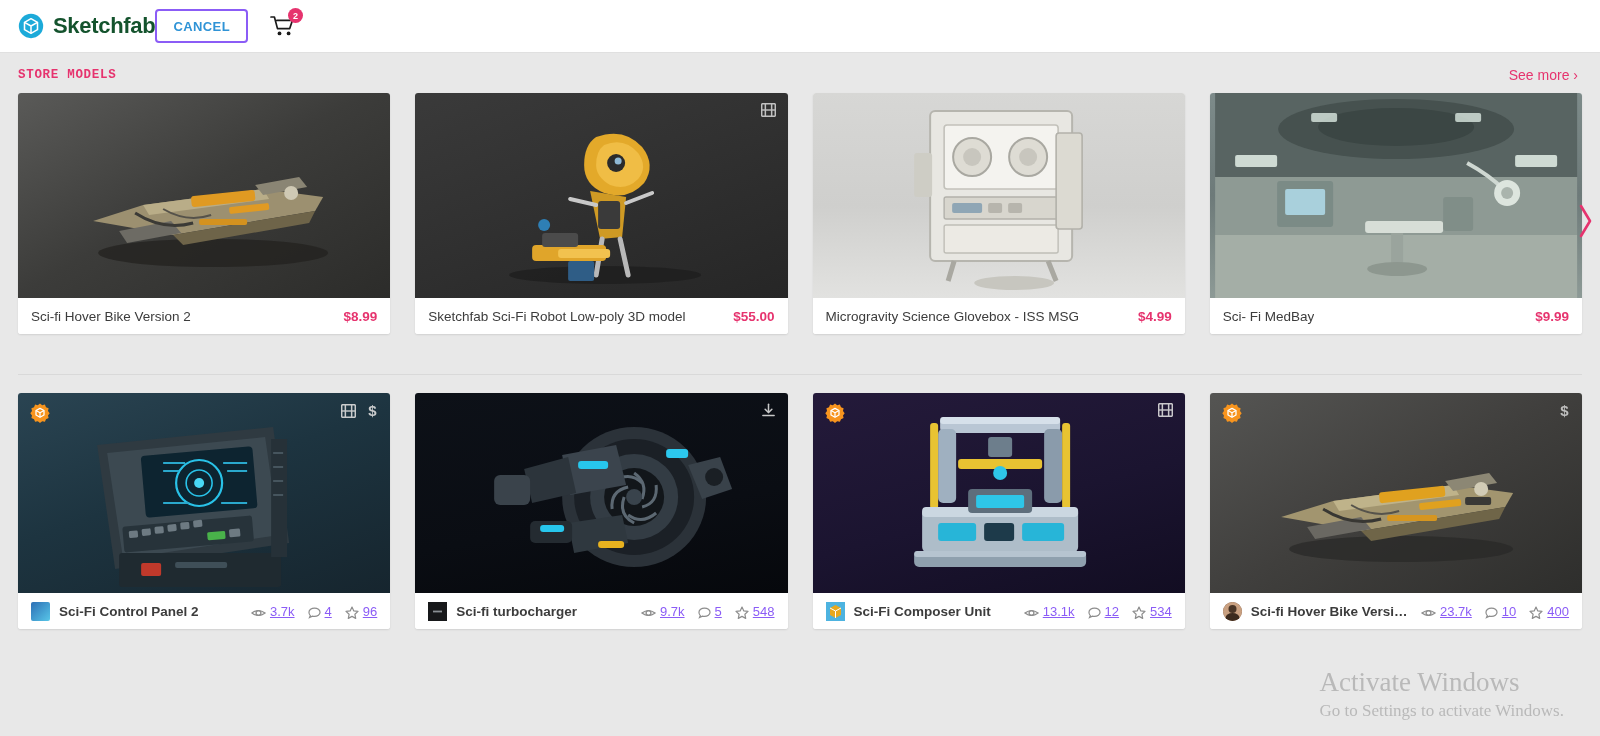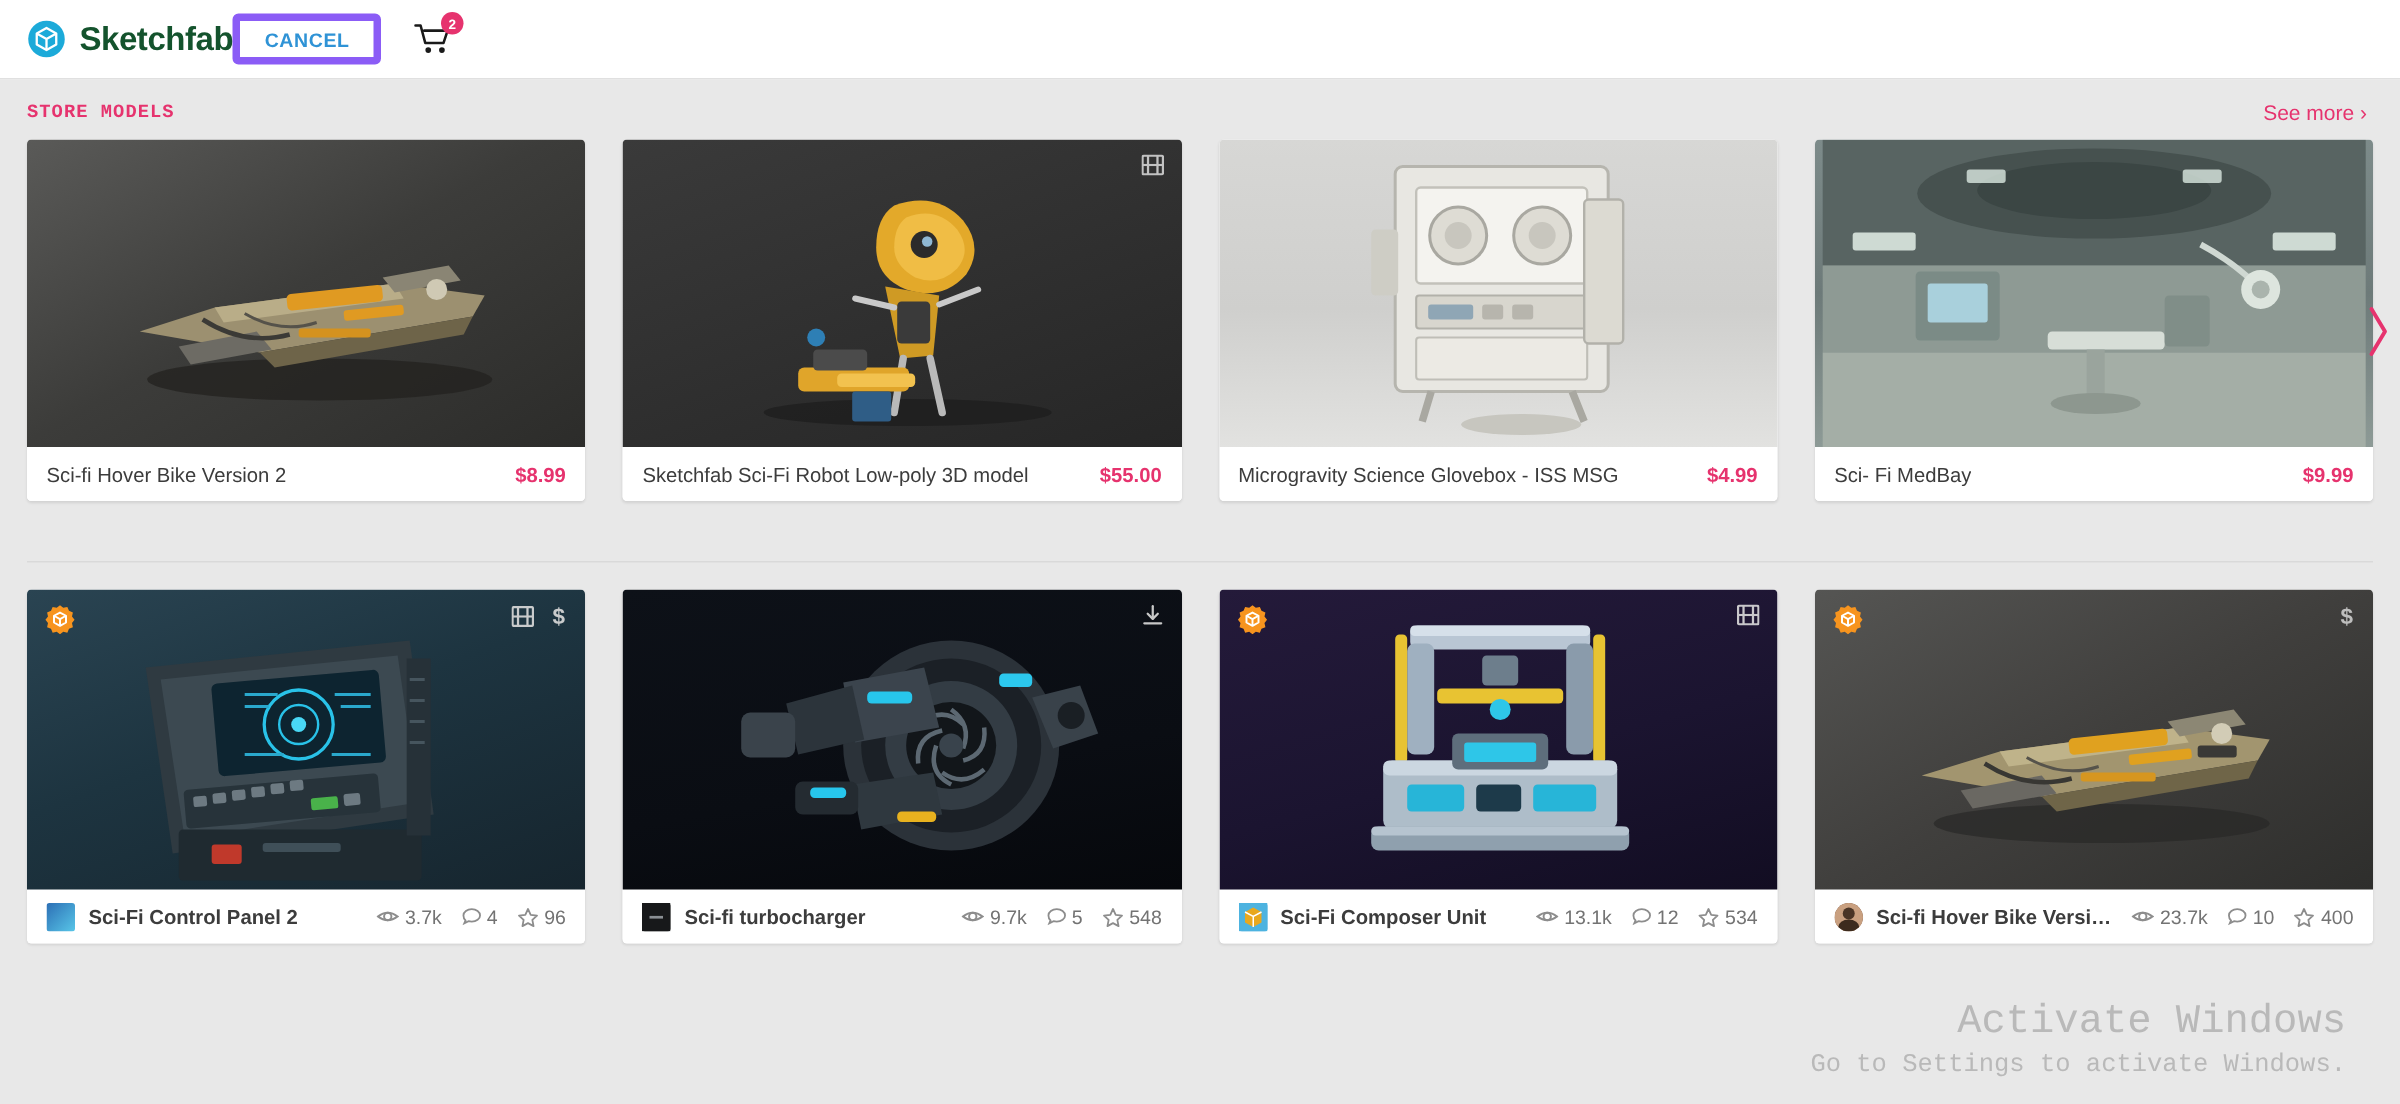--- a/index.html
+++ b/index.html
@@ -61,21 +61,21 @@
     line-height: 1;
     cursor: pointer;
     padding: 2px 4px;
     font-family: "Liberation Sans", sans-serif;
   }
   .cancel-btn {
     flex: 0 0 auto;
     height: 34px;
     min-width: 92px;
     padding: 0 16px;
-    border: 5px solid #8b5cf6;
+    border: 2px solid #8b5cf6;
     border-radius: 4px;
     background: #fff;
     color: #2f93d6;
     font-size: 13px;
     font-weight: bold;
     letter-spacing: 0.4px;
     font-family: "Liberation Sans", sans-serif;
     cursor: pointer;
   }
   .cart {
@@ -203,45 +203,45 @@
     color: #3c3c3c;
     white-space: nowrap;
     overflow: hidden;
     text-overflow: ellipsis;
   }
   .stats {
     display: flex; align-items: center; gap: 13px;
     flex: 0 0 auto; margin-left: 10px;
   }
   .stat {
-    display: flex; align-items: center; gap: 4px;
-    font-size: 13px; color: #737373;
+    display: flex; align-items: flex-end; gap: 4px;
+    font-size: 13px; color: #8b5cf6; text-decoration: underline;
   }
 
   
   .carousel-arrow {
     position: absolute;
     right: 2px;
     top: 102px;
     width: 24px; height: 52px;
     display: flex; align-items: center; justify-content: center;
     cursor: pointer;
     z-index: 10;
   }
 
   
   .watermark {
     position: absolute;
     right: 36px;
     bottom: 14px;
-    text-align: right;
+    text-align: left;
     color: rgba(120,120,120,0.42);
     pointer-events: none;
     z-index: 9;
-    font-family: Liberation Mono, monospace;
+    font-family: Liberation Serif, serif;
   }
   .wm1 { font-size: 27px; line-height: 1.25; }
   .wm2 { font-size: 17px; line-height: 1.3; }
 </style>
 </head>
 <body>
 
 <div class="header">
 
   <div class="brand">

